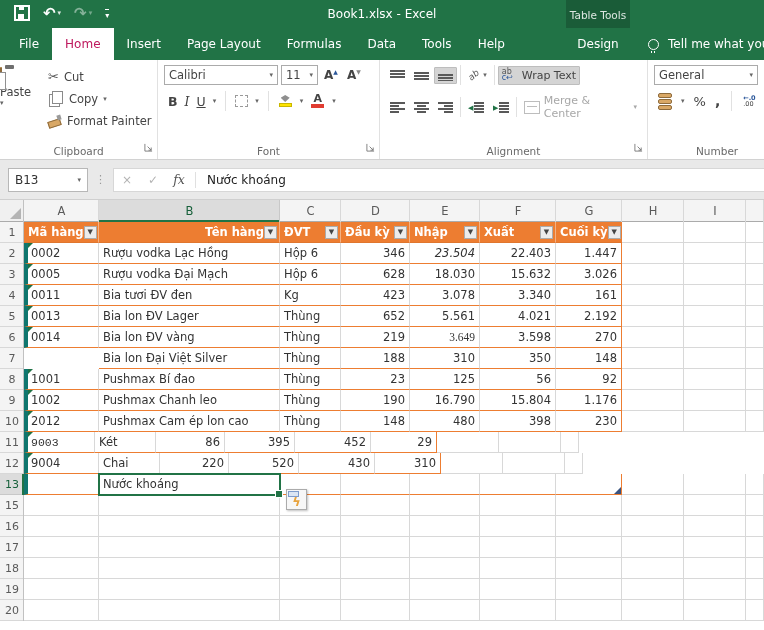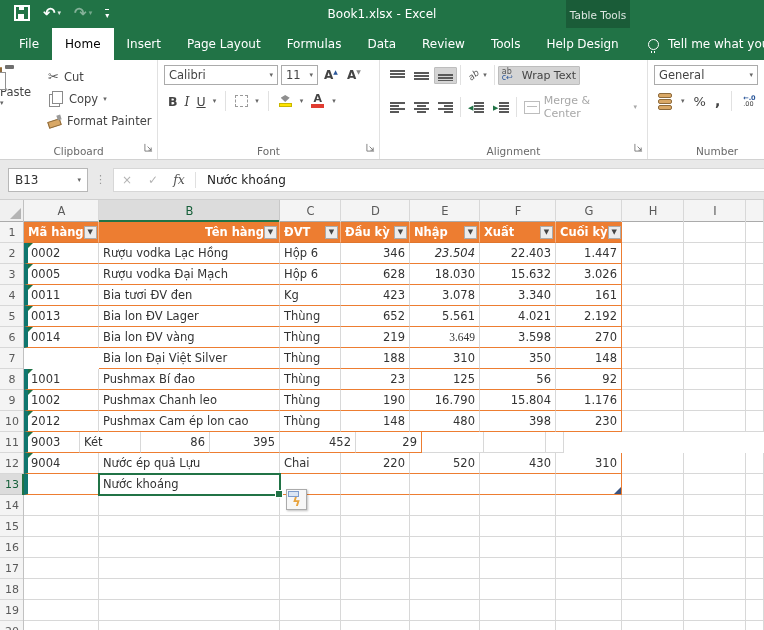--- a/index.html
+++ b/index.html
@@ -19,21 +19,21 @@
   .dim{opacity:.45}
   .qmore{font-size:8px;line-height:10px;border-top:1.5px solid #fff;padding-top:1px;margin-top:3px}
   .wtitle{position:absolute;left:0;right:0;top:0;height:28px;line-height:28px;text-align:center;
           font-size:12px;z-index:0}
   .ctxgrp{position:absolute;left:566px;top:0;width:64px;height:28px;line-height:30px;text-align:center;
           font-size:10.5px;color:#ffffffd9;z-index:2;white-space:nowrap}
   
   .tabrow{height:32px;background:#217346;position:relative;display:flex;align-items:stretch;
           font-size:12px;color:#fff;z-index:2}
   .tab{padding:0 13px;line-height:32px;cursor:default;white-space:nowrap}
-  .tab.active{background:#fff;color:#000000}
+  .tab.active{background:#fff;color:#be185d}
   .tab.ctx{position:absolute;left:566px;top:0;width:64px;padding:0;text-align:center}
   .tellme{position:absolute;left:648px;top:0;height:32px;display:flex;align-items:center;gap:9px;
           white-space:nowrap;width:130px;overflow:hidden}
   .bulb{width:9px;height:9px;border:1.5px solid #fff;border-radius:50%;position:relative;flex:0 0 auto}
   .bulb::after{content:"";position:absolute;left:2px;bottom:-4px;width:2px;height:2px;
                border-left:1.5px solid #fff;border-right:1.5px solid #fff}
   
   .ribbon{height:99px;background:#fff;border-bottom:1px solid #d2d2d2;display:flex;font-size:11px;color:#444}
   .group{position:relative;border-right:1px solid #e1e1e1;box-sizing:border-box;flex:0 0 auto}
   .glabel{position:absolute;bottom:2px;left:0;right:0;text-align:center;font-size:10.5px;color:#696969}
@@ -186,21 +186,20 @@
 
   <div class="tabrow">
     <span style="width:6px"></span>
     <span id="tabs-host" style="display:flex">
         <span class="tab">File</span>
         <span class="tab active">Home</span>
         <span class="tab">Insert</span>
         <span class="tab">Page Layout</span>
         <span class="tab">Formulas</span>
         <span class="tab">Data</span>
-        <span class="tab">Review</span>
         <span class="tab">Tools</span>
         <span class="tab">Help</span>
       </span>
     <span class="tab ctx">Design</span>
     <span class="tellme">
       <span class="bulb"></span>
       <span>Tell me what you</span>
     </span>
   </div>
 
@@ -544,34 +543,33 @@
           <div class="cell td num" style="width: 69px;">148</div>
           <div class="cell td num" style="width: 70px;">480</div>
           <div class="cell td num" style="width: 76px;">398</div>
           <div class="cell td last num" style="width: 66px;">230</div>
           <div class="cell" style="width: 62px;"></div>
           <div class="cell" style="width: 62px;"></div>
           <div class="cell" style="width: 18px;"></div>
         </div>
         <div class="grow">
           <span class="rh">11</span>
-          <div class="cell td first" style="width: 56px;">9003<span class="gt"></span></div>
+          <div class="cell td first" style="width: 71px; font-family: Liberation Mono, monospace;">9003<span class="gt"></span></div>
           <div class="cell td" style="width: 61px;">Két</div>
           <div class="cell td num" style="width: 69px;">86</div>
           <div class="cell td num" style="width: 70px;">395</div>
           <div class="cell td num" style="width: 76px;">452</div>
           <div class="cell td last num" style="width: 66px;">29</div>
           <div class="cell" style="width: 62px;"></div>
           <div class="cell" style="width: 62px;"></div>
           <div class="cell" style="width: 18px;"></div>
         </div>
         <div class="grow">
           <span class="rh">12</span>
           <div class="cell td first" style="width: 75px;">9004<span class="gt"></span></div>
-          <div class="cell td" style="width: 181px;">Nước ép quả Lựu</div>
           <div class="cell td" style="width: 61px;">Chai</div>
           <div class="cell td num" style="width: 69px;">220</div>
           <div class="cell td num" style="width: 70px;">520</div>
           <div class="cell td num" style="width: 76px;">430</div>
           <div class="cell td last num" style="width: 66px;">310</div>
           <div class="cell" style="width: 62px;"></div>
           <div class="cell" style="width: 62px;"></div>
           <div class="cell" style="width: 18px;"></div>
         </div>
         <div class="grow">
@@ -581,33 +579,20 @@
           <div class="cell td" style="width: 61px;"></div>
           <div class="cell td" style="width: 69px;"></div>
           <div class="cell td" style="width: 70px;"></div>
           <div class="cell td" style="width: 76px;"></div>
           <div class="cell td last" style="width: 66px;"></div>
           <div class="cell" style="width: 62px;"></div>
           <div class="cell" style="width: 62px;"></div>
           <div class="cell" style="width: 18px;"></div>
         </div>
         <div class="grow">
-          <span class="rh">14</span>
-          <div class="cell" style="width: 75px;"></div>
-          <div class="cell" style="width: 181px;"></div>
-          <div class="cell" style="width: 61px;"></div>
-          <div class="cell" style="width: 69px;"></div>
-          <div class="cell" style="width: 70px;"></div>
-          <div class="cell" style="width: 76px;"></div>
-          <div class="cell" style="width: 66px;"></div>
-          <div class="cell" style="width: 62px;"></div>
-          <div class="cell" style="width: 62px;"></div>
-          <div class="cell" style="width: 18px;"></div>
-        </div>
-        <div class="grow">
           <span class="rh">15</span>
           <div class="cell" style="width: 75px;"></div>
           <div class="cell" style="width: 181px;"></div>
           <div class="cell" style="width: 61px;"></div>
           <div class="cell" style="width: 69px;"></div>
           <div class="cell" style="width: 70px;"></div>
           <div class="cell" style="width: 76px;"></div>
           <div class="cell" style="width: 66px;"></div>
           <div class="cell" style="width: 62px;"></div>
           <div class="cell" style="width: 62px;"></div>

